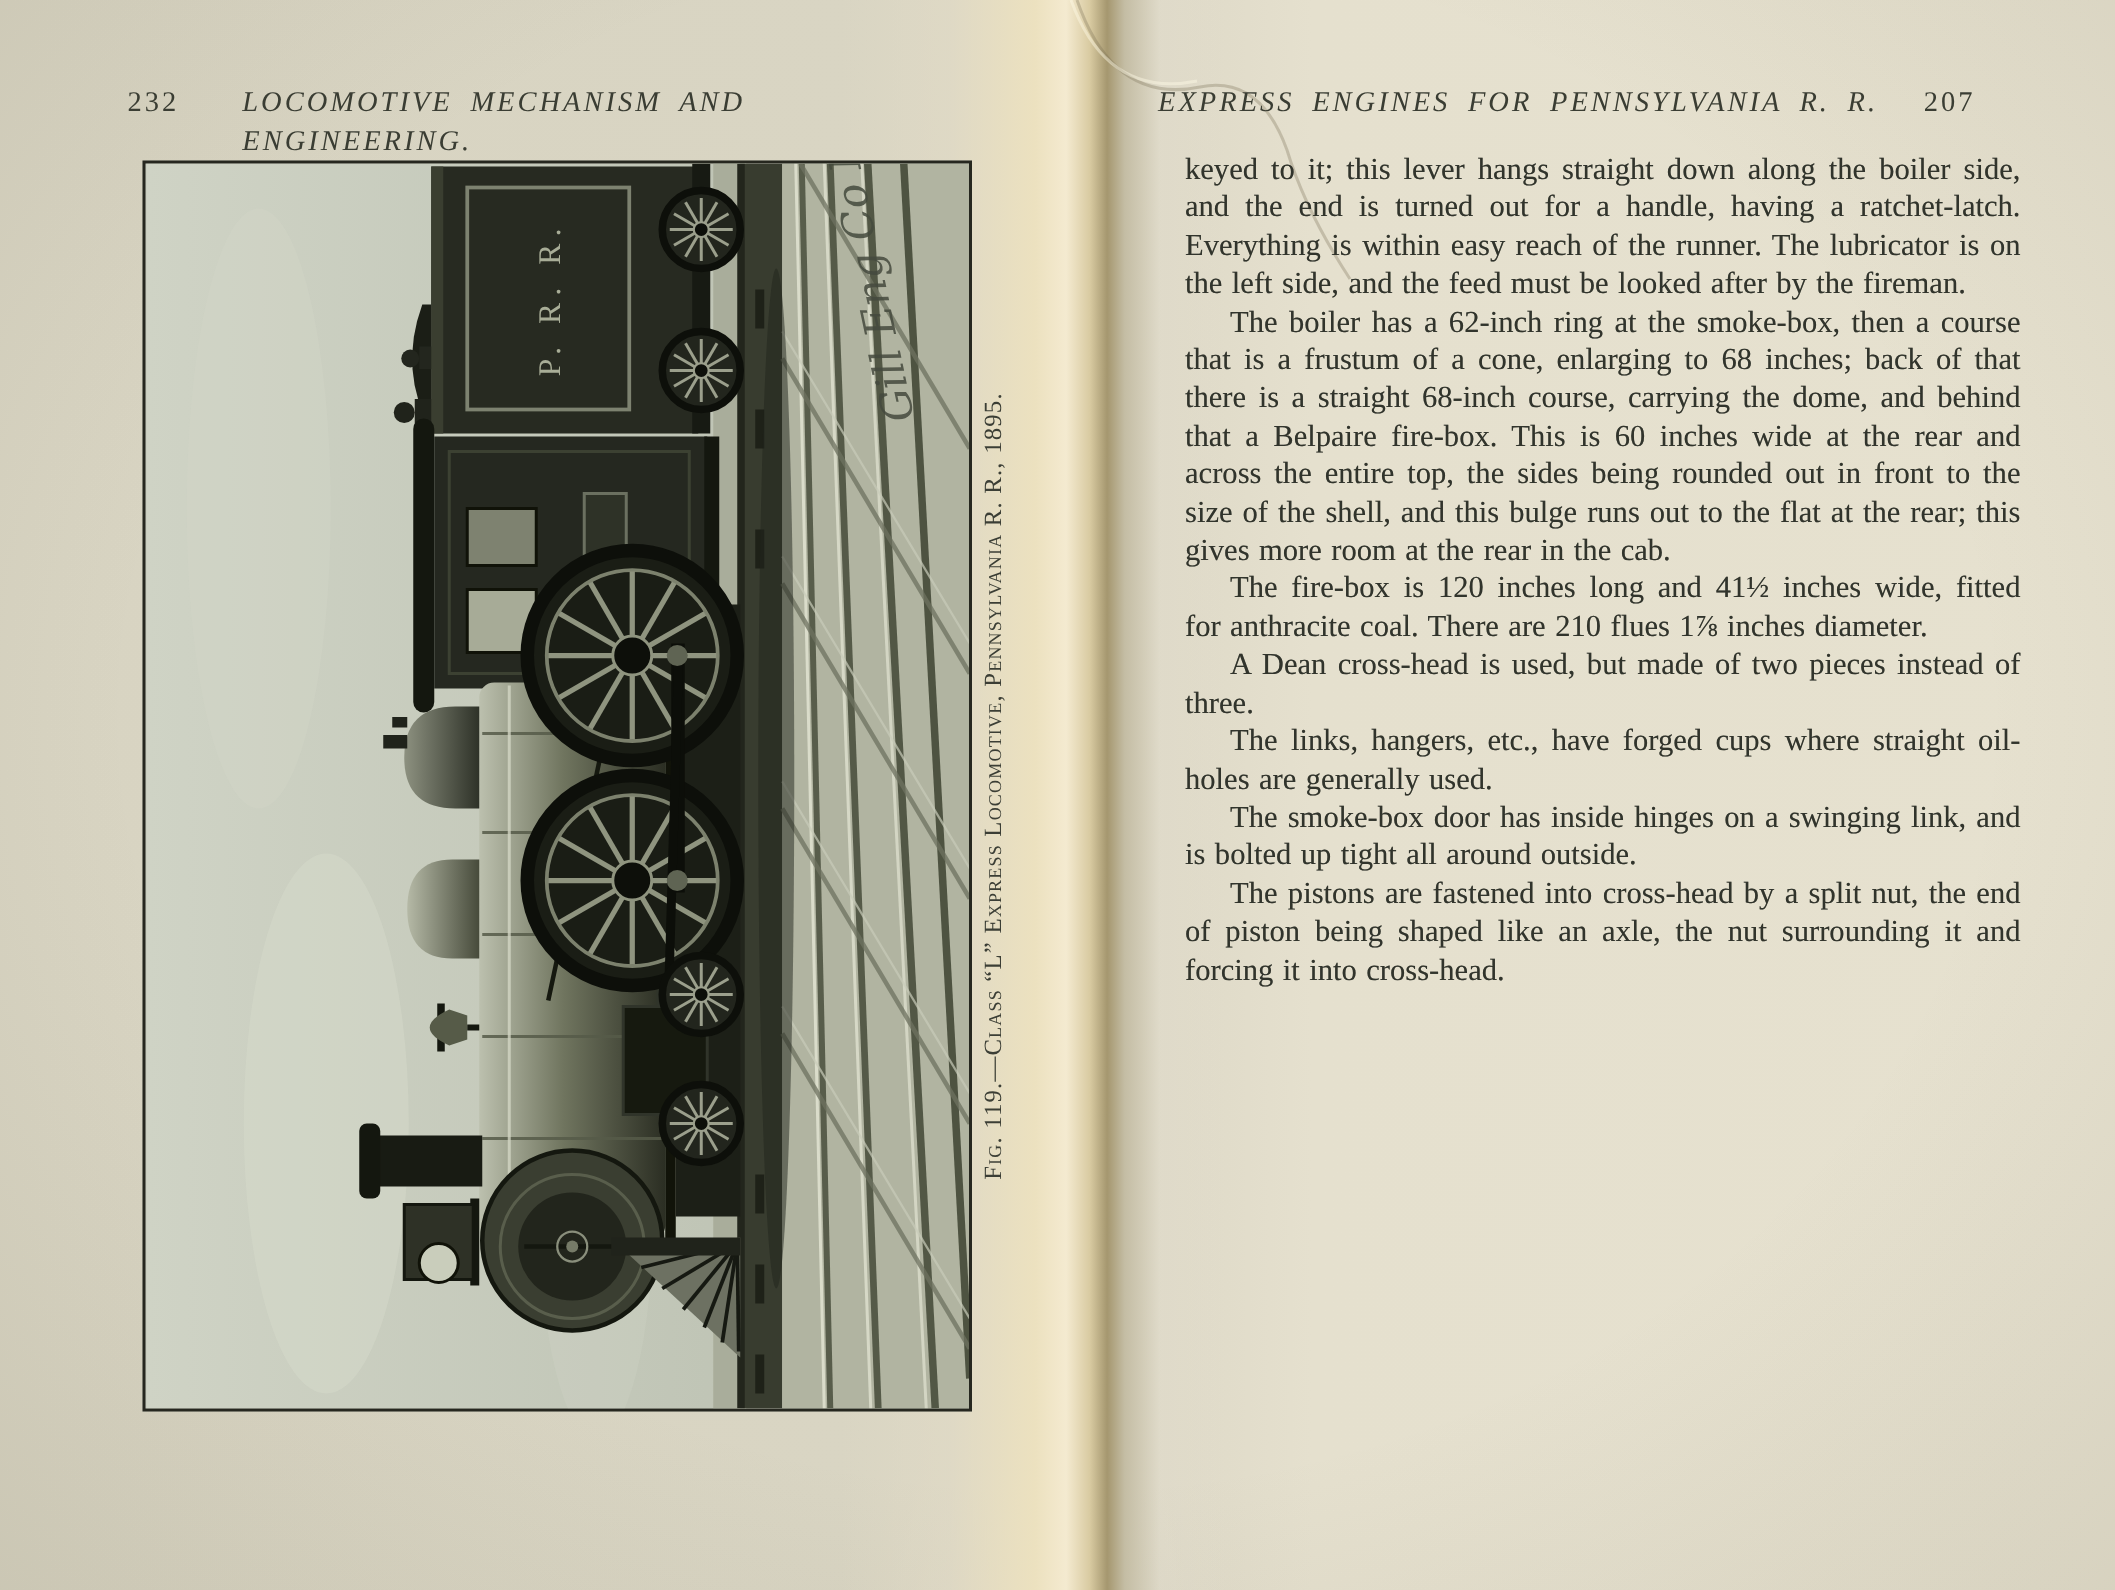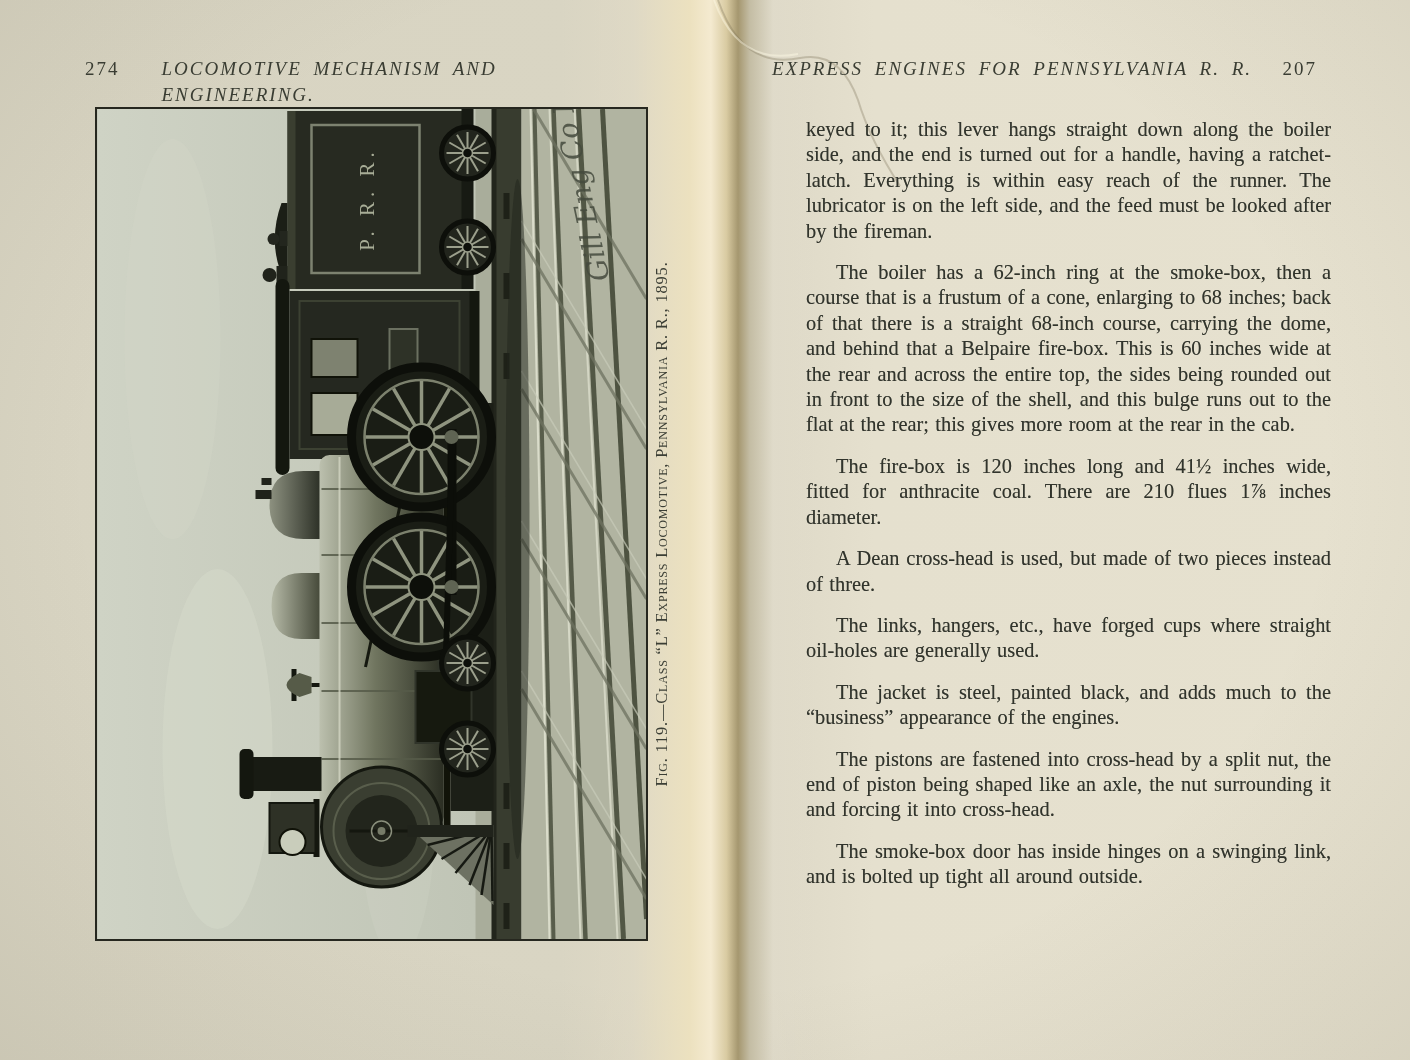--- a/index.html
+++ b/index.html
@@ -39,36 +39,36 @@
 
   
   .fig-caption{position:absolute;left:245px;top:513px;width:836px;height:22px;
     transform:rotate(-90deg);text-align:center;font-variant:small-caps;
     font-size:16.5px;letter-spacing:0.8px;color:#3b3e35;white-space:nowrap;}
 
   
   .body-col{position:absolute;left:790px;top:101px;width:557px;
     font-size:20.4px;line-height:25.4px;text-align:justify;color:#31342c;
     text-shadow:0 0 0.4px rgba(49,52,44,0.45);}
-  .body-col p{margin:16px;text-indent:30px;word-spacing:1.2px;}
+  .body-col p{margin:0;text-indent:30px;word-spacing:1.2px;}
   .body-col p.cont{text-indent:0;}
 </style>
 </head>
 <body>
 
 <div class="vignette"></div>
 <div class="gutter"></div>
 
 <svg class="crease" width="300" height="190" viewBox="0 0 300 190">
   <path d="M28,0 Q52,70 110,58 Q150,50 168,100 Q180,140 210,186" fill="none" stroke="rgba(115,105,78,0.30)" stroke-width="2"></path>
   <path d="M24,0 Q48,66 108,54" fill="none" stroke="rgba(255,250,230,0.45)" stroke-width="2"></path>
 </svg>
 
 <div class="run-head lp-head">
-  <span class="num">274</span>
+  <span class="num">232</span>
   <span class="title">LOCOMOTIVE MECHANISM AND ENGINEERING.</span>
 </div>
 
 <div class="photo-frame">
   <svg class="photo-rot" viewBox="0 0 830 549" width="830" height="549">
     <defs>
       <linearGradient id="skyG" x1="0" y1="0" x2="0" y2="1">
         <stop offset="0" stop-color="#cfd3c5"></stop>
           <stop offset="1" stop-color="#bfc4b5"></stop>
       </linearGradient>
@@ -245,16 +245,15 @@
   <span class="title">EXPRESS ENGINES FOR PENNSYLVANIA R. R.</span>
   <span class="num">207</span>
 </div>
 
 <div class="body-col">
   <p class="cont">keyed to it; this lever hangs straight down along the boiler side, and the end is turned out for a handle, having a ratchet-latch.  Everything is within easy reach of the runner.   The lubricator is on the left side, and the feed must be looked after by the fireman.</p>
   <p>The boiler has a 62-inch ring at the smoke-box, then a course that is a frustum of a cone, enlarging to 68 inches;  back of that there is a straight 68-inch course, carrying the dome, and behind that a Belpaire fire-box. This is 60 inches wide at the rear and across the entire top, the sides being rounded out in front to the size of the shell, and this bulge runs out to the flat at the rear; this gives more room at the rear in the cab.</p>
   <p>The fire-box is 120 inches long and 41½ inches wide, fitted for anthracite coal.  There are 210 flues 1⅞ inches diameter.</p>
   <p>A Dean cross-head is used, but made of two pieces instead of three.</p>
   <p>The links, hangers, etc., have forged cups where straight oil-holes are generally used.</p>
-  <p>The jacket is steel, painted black, and adds much to the “business” appearance of the engines.</p>
+  <p>The smoke-box door has inside hinges on a swinging link, and is bolted up tight all around outside.</p>
   <p>The pistons are fastened into cross-head by a split nut, the end of piston being shaped like an axle, the nut surrounding it and forcing it into cross-head.</p>
-  <p>The smoke-box door has inside hinges on a swinging link, and is bolted up tight all around outside.</p>
 </div>
 
 </body></html>

